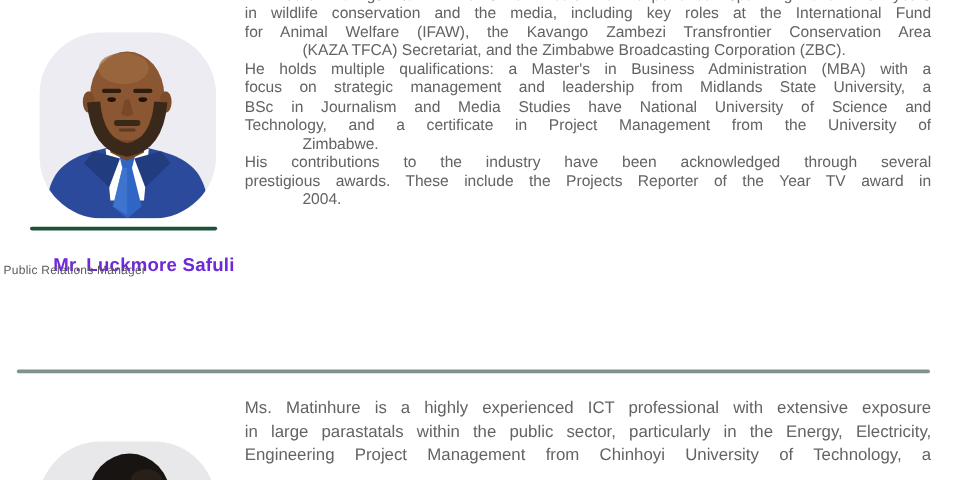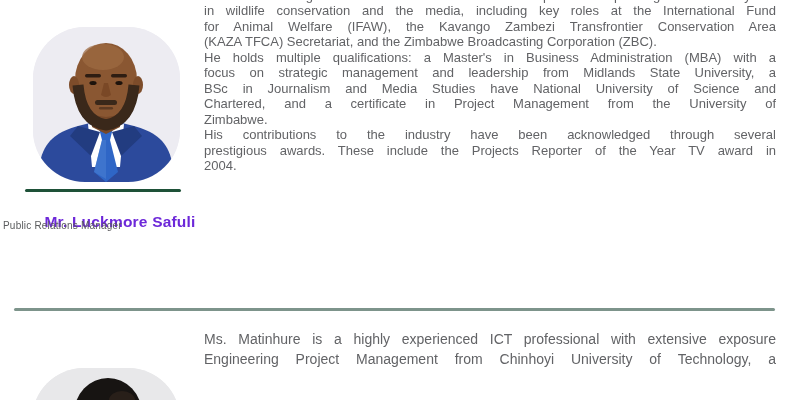--- a/index.html
+++ b/index.html
@@ -32,21 +32,21 @@
   
   .bio {
     position:absolute; left:204px; width:572px; color:#626366;
   }
   .bio-1 { top:-12px; font-size:13px; line-height:15.45px; }
   .bio-2 { top:330px; font-size:14px; line-height:19.5px; }
   .bl {
     text-align:justify; text-align-last:justify;
     overflow:hidden; max-height:20px;
   }
-  .bl.end { text-align-last:left; }
+  .bl.end { text-align-last:left;margin-left:48px; }
 
   
   .section-divider {
     position:absolute; left:14px; top:308px; width:761px; height:3px;
     background:#7d948b; border-radius:2px;
   }
 
   
   .photo-2 {
     position:absolute; left:32px; top:368px; width:148px; height:62px;
@@ -102,35 +102,36 @@
   <div class="person-role">Public Relations Manager</div>
 
   <div class="bio bio-1">
       <div class="bl">Mr. Safuli brings to ZimParks a wealth of experience spanning over 15 years</div>
       <div class="bl">in wildlife conservation and the media, including key roles at the International Fund</div>
       <div class="bl">for Animal Welfare (IFAW), the Kavango Zambezi Transfrontier Conservation Area</div>
       <div class="bl end">(KAZA TFCA) Secretariat, and the Zimbabwe Broadcasting Corporation (ZBC).</div>
       <div class="bl">He holds multiple qualifications: a Master's in Business Administration (MBA) with a</div>
       <div class="bl">focus on strategic management and leadership from Midlands State University, a</div>
       <div class="bl">BSc in Journalism and Media Studies have National University of Science and</div>
-      <div class="bl">Chartered, and a certificate in Project Management from the University of</div>
+      <div class="bl">Technology, and a certificate in Project Management from the University of</div>
       <div class="bl end">Zimbabwe.</div>
       <div class="bl">His contributions to the industry have been acknowledged through several</div>
       <div class="bl">prestigious awards. These include the Projects Reporter of the Year TV award in</div>
       <div class="bl end">2004.</div>
     </div>
 
   <div class="section-divider"></div>
 
   <div class="photo-2">
     <svg viewBox="0 0 148 62" xmlns="http://www.w3.org/2000/svg">
       <rect x="0" y="0" width="148" height="62" fill="#e8e8ea"></rect>
       <ellipse cx="76" cy="46" rx="34" ry="36" fill="#171412"></ellipse>
       <ellipse cx="90" cy="32" rx="13" ry="9" fill="#3a2a20" opacity="0.5"></ellipse>
     </svg>
   </div>
 
   <div class="bio bio-2">
       <div class="bl">Ms. Matinhure is a highly experienced ICT professional with extensive exposure</div>
+      <div class="bl">in large parastatals within the public sector, particularly in the Energy, Electricity,</div>
       <div class="bl">Engineering Project Management from Chinhoyi University of Technology, a</div>
     </div>
 
 </div>
 
 </body></html>

